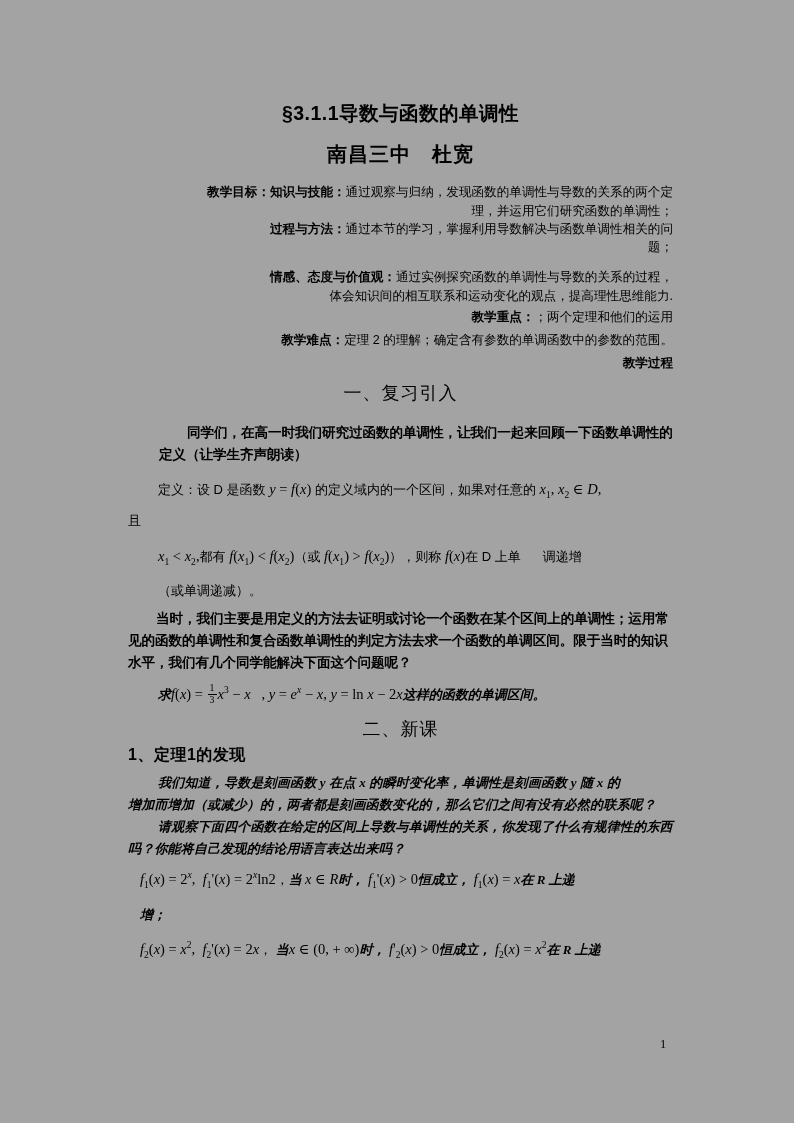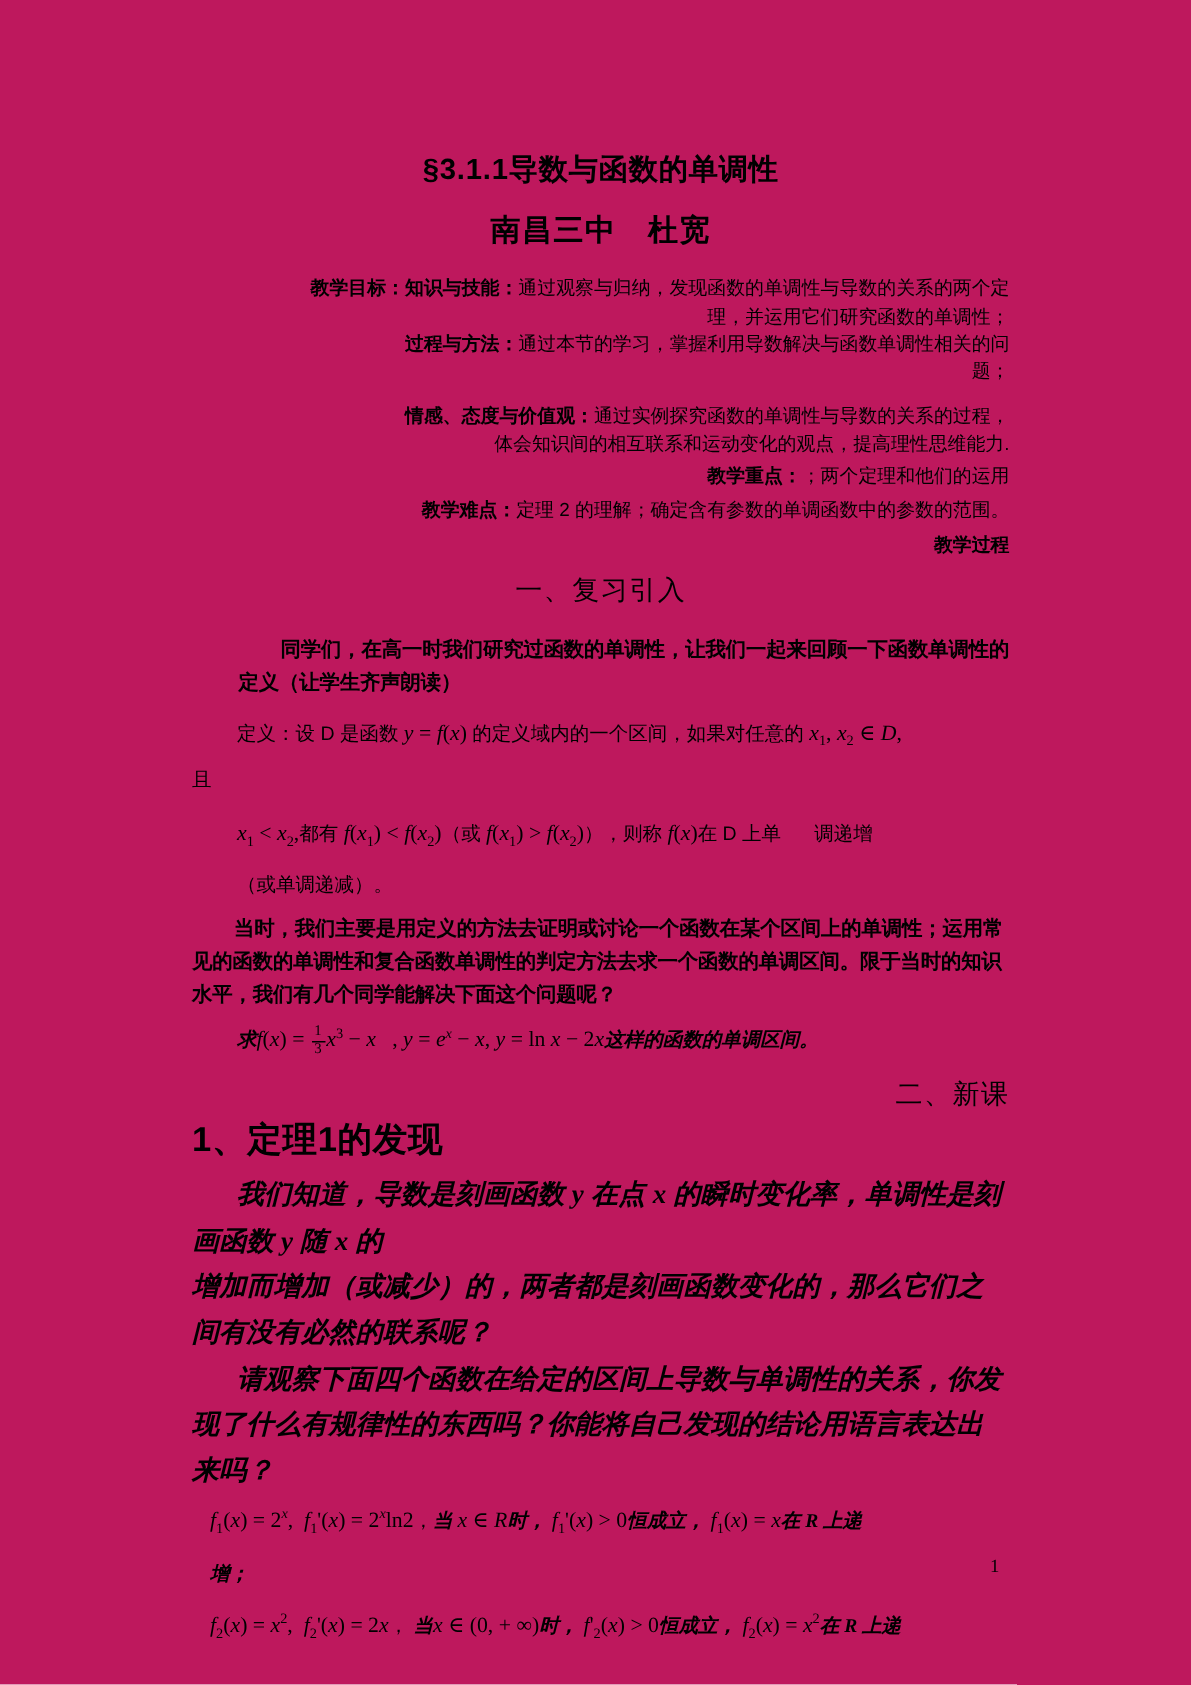--- a/index.html
+++ b/index.html
@@ -8,21 +8,21 @@
     background: #ffffff;
   }
   body {
     font-family: "Liberation Sans", "DejaVu Sans", sans-serif;
     color: #000000;
   }
   .page {
     position: relative;
     width: 794px;
     height: 1123px;
-    background: #be185d;
+    background: #a3a3a3;
     overflow: hidden;
     box-sizing: border-box;
   }
   .content {
     position: absolute;
     left: 128px;
     top: 0;
     width: 545px;
   }
 
@@ -48,21 +48,21 @@
   }
   .section-title {
     text-align: center;
     font-size: 18px;
     font-weight: normal;
     margin: 0;
     line-height: 1.3;
     letter-spacing: 1px;
   }
   .subsection-title {
-    font-size: 23px;
+    font-size: 16px;
     font-weight: bold;
     margin: 0;
     line-height: 1.3;
     letter-spacing: 0.5px;
   }
 
   
   .meta-block {
     font-size: 12.6px;
     line-height: 1.45;
@@ -81,21 +81,21 @@
   .heavy-para {
     font-size: 13.6px;
     font-weight: bold;
     line-height: 1.62;
     margin: 0;
     text-indent: 28px;
     letter-spacing: -0.1px;
   }
 
   .cursive-para {
-    font-size: 18px;
+    font-size: 13px;
     font-weight: bold;
     font-style: italic;
     font-family: "Liberation Serif", "DejaVu Serif", serif;
     line-height: 1.7;
     margin: 0;
     text-indent: 30px;
     letter-spacing: 0.2px;
   }
   .mi { font-style: italic; }
   .mn { font-style: normal; }
@@ -205,21 +205,21 @@
       <span class="cn-in-math">（或单调递减）。</span>
     </div>
 
     <div class="heavy-para" style="margin-top:7px;">当时，我们主要是用定义的方法去证明或讨论一个函数在某个区间上的单调性；运用常见的函数的单调性和复合函数单调性的判定方法去求一个函数的单调区间。限于当时的知识水平，我们有几个同学能解决下面这个问题呢？</div>
 
     <div class="mathline" style="margin-top:9px; padding-left:30px;">
       <span class="cn-cursive-in-math">求</span><span class="mi">f</span><span class="mn">(</span><span class="mi">x</span><span class="mn">) = </span><span class="frac"><span class="num">1</span><span class="den">3</span></span><span class="mi">x</span><sup class="mn">3</sup><span class="mn"> − </span><span class="mi">x</span><span>&nbsp;&nbsp;&nbsp;</span><span class="mn">, </span><span class="mi">y</span><span class="mn"> = </span><span class="mi">e</span><sup class="mi">x</sup><span class="mn"> − </span><span class="mi">x</span><span class="mn">, </span><span class="mi">y</span><span class="mn"> = ln </span><span class="mi">x</span><span class="mn"> − 2</span><span class="mi">x</span><span class="cn-cursive-in-math">这样的函数的单调区间。</span>
     </div>
 
 
-    <div class="section-title" style="margin-top:13px;text-align:right;">二、新课</div>
+    <div class="section-title" style="margin-top:13px;">二、新课</div>
     <div class="subsection-title" style="margin-top:4px;">1、定理1的发现</div>
 
     <div class="cursive-para" style="margin-top:6px;">
       <span>我们知道，导数是刻画函数 </span><span class="mi" style="font-family:'Liberation Serif',serif;">y</span><span> 在点 </span><span class="mi" style="font-family:'Liberation Serif',serif;">x</span><span> 的瞬时变化率，单调性是刻画函数 </span><span class="mi" style="font-family:'Liberation Serif',serif;">y</span><span> 随 </span><span class="mi" style="font-family:'Liberation Serif',serif;">x</span><span> 的</span>
     </div>
     <div class="cursive-para noind" style="text-indent:0;">增加而增加（或减少）的，两者都是刻画函数变化的，那么它们之间有没有必然的联系呢？</div>
 
     <div class="cursive-para">请观察下面四个函数在给定的区间上导数与单调性的关系，你发现了什么有规律性的东西吗？你能将自己发现的结论用语言表达出来吗？</div>
 
     <div class="mathline" style="margin-top:9px; padding-left:12px;">

